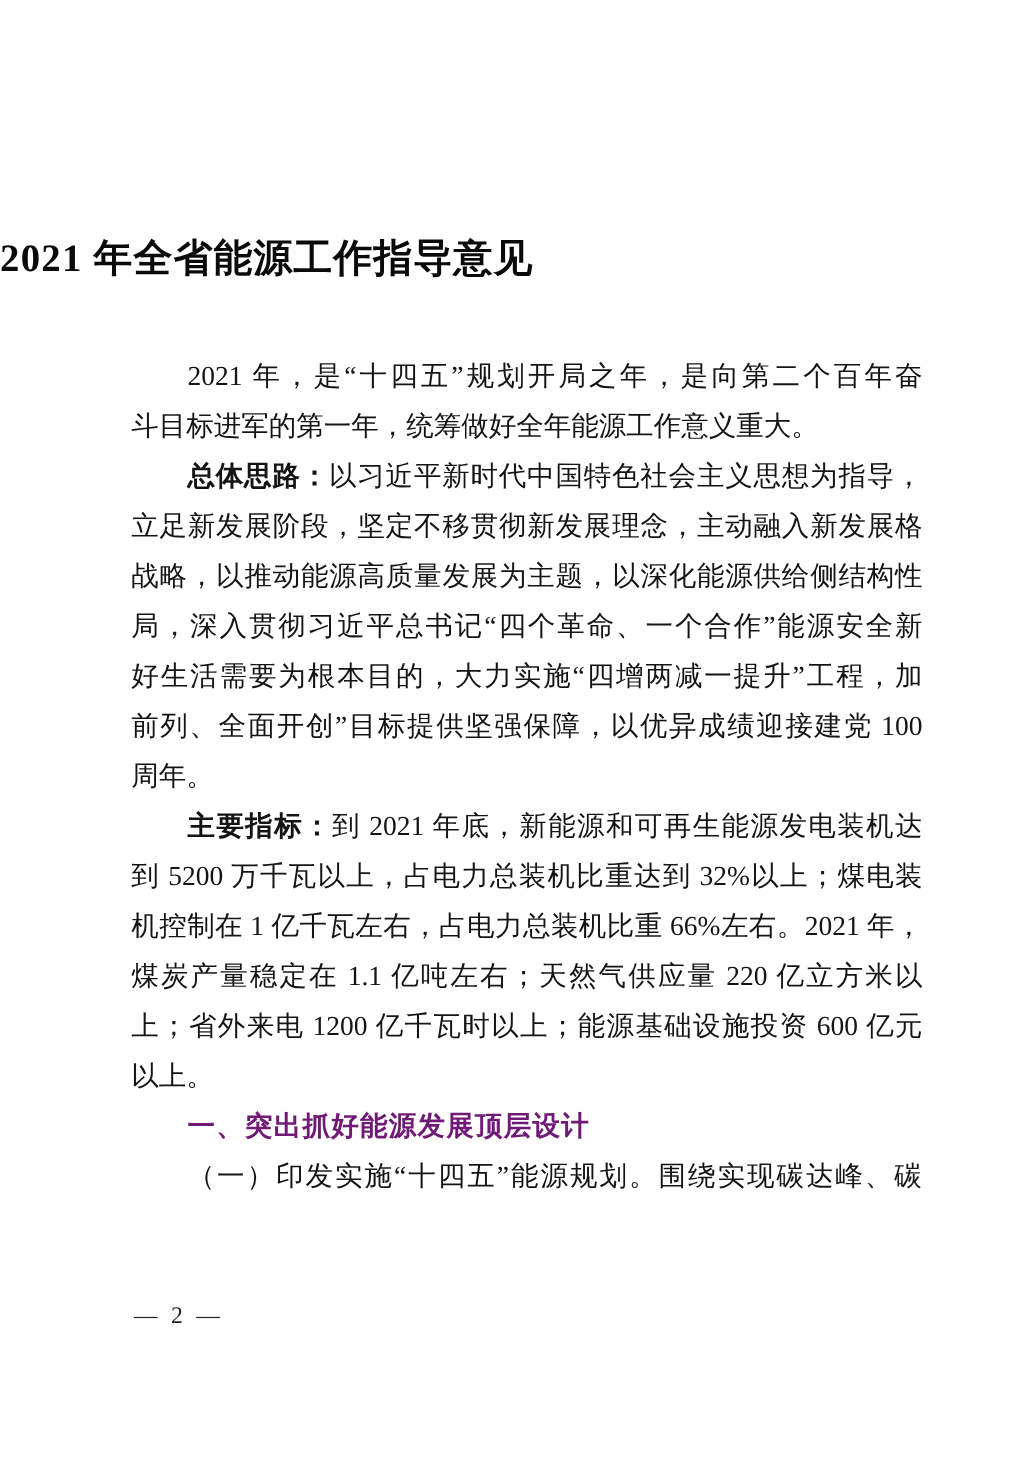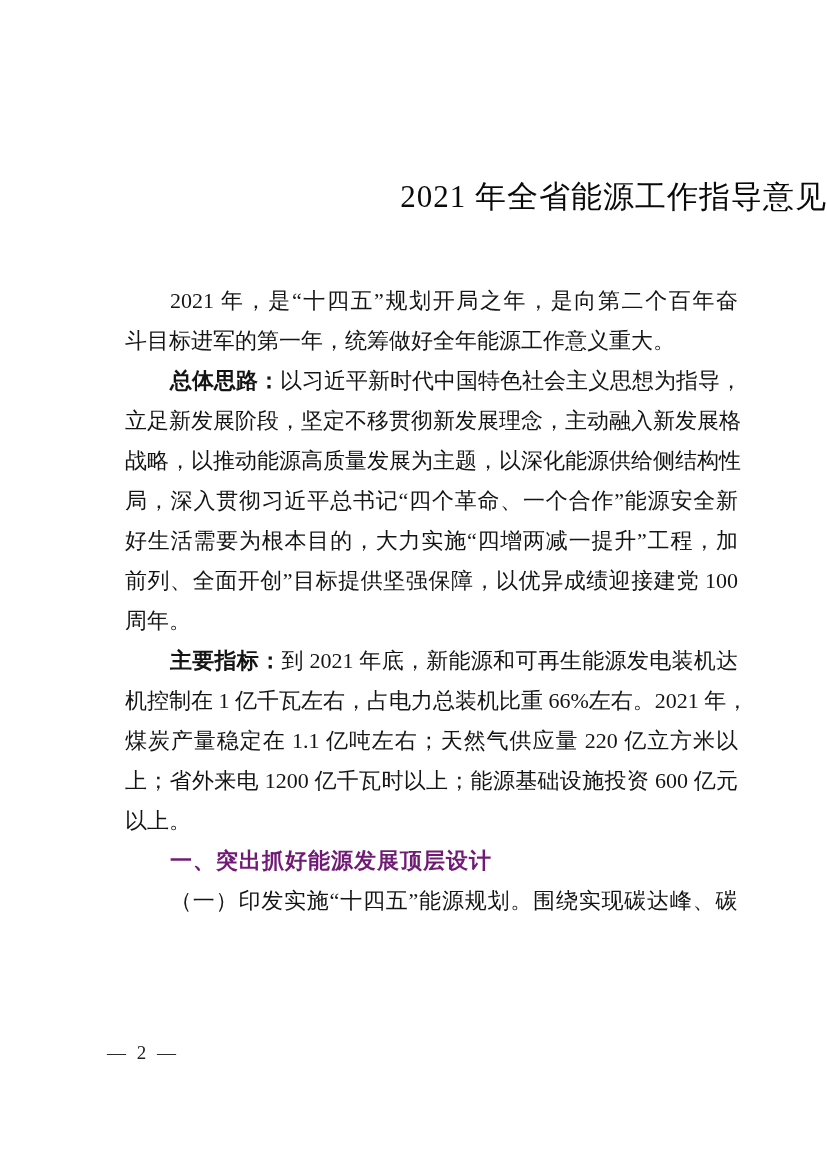--- a/index.html
+++ b/index.html
@@ -11,45 +11,44 @@
     position: relative;
     width: 827px;
     height: 1169px;
     background: #ffffff;
     color: #111111;
     font-family: "Liberation Serif", "DejaVu Serif", serif;
     overflow: hidden;
   }
   .doc-title {
     position: absolute;
-    top: 176px;
+    top: 186px;
     left: 0;
     width: 100%;
-    text-align: right;
+    text-align: left;
     font-size: 31px;
-    font-weight: normal;
+    font-weight: bold;
     letter-spacing: 1px;
     color: #0a0a0a;
   }
   .body-lines {
     position: absolute;
     top: 281px;
     left: 105px;
     width: 633px;
   }
   .line {
     height: 40px;
     line-height: 40px;
     font-size: 22px;
     white-space: nowrap;
     text-align: justify;
     text-align-last: justify;
     text-justify: inter-ideograph;
     color: #141414;
-    margin-left: 20px;
   }
   .line.para-end {
     text-align-last: left;
     white-space: normal;
   }
   .line.indent {
     padding-left: 45px;
   }
   .label-bold {
     font-weight: bold;
@@ -98,20 +97,21 @@
 
     <div class="line"><span>好生活需要为根本目的，大力实施“四增两减一提升”工程，加</span></div>
 
 
     <div class="line"><span>前列、全面开创”目标提供坚强保障，以优异成绩迎接建党 100</span></div>
 
     <div class="line para-end"><span>周年。</span></div>
 
     <div class="line indent"><span class="label-bold">主要指标：</span><span>到 2021 年底，新能源和可再生能源发电装机达</span></div>
 
+    <div class="line"><span>到 5200 万千瓦以上，占电力总装机比重达到 32%以上；煤电装</span></div>
 
     <div class="line"><span>机控制在 1 亿千瓦左右，占电力总装机比重 66%左右。2021 年，</span></div>
 
     <div class="line"><span>煤炭产量稳定在 1.1 亿吨左右；天然气供应量 220 亿立方米以</span></div>
 
     <div class="line"><span>上；省外来电 1200 亿千瓦时以上；能源基础设施投资 600 亿元</span></div>
 
     <div class="line para-end"><span>以上。</span></div>
 
     <div class="line heading indent"><span>一、突出抓好能源发展顶层设计</span></div>

